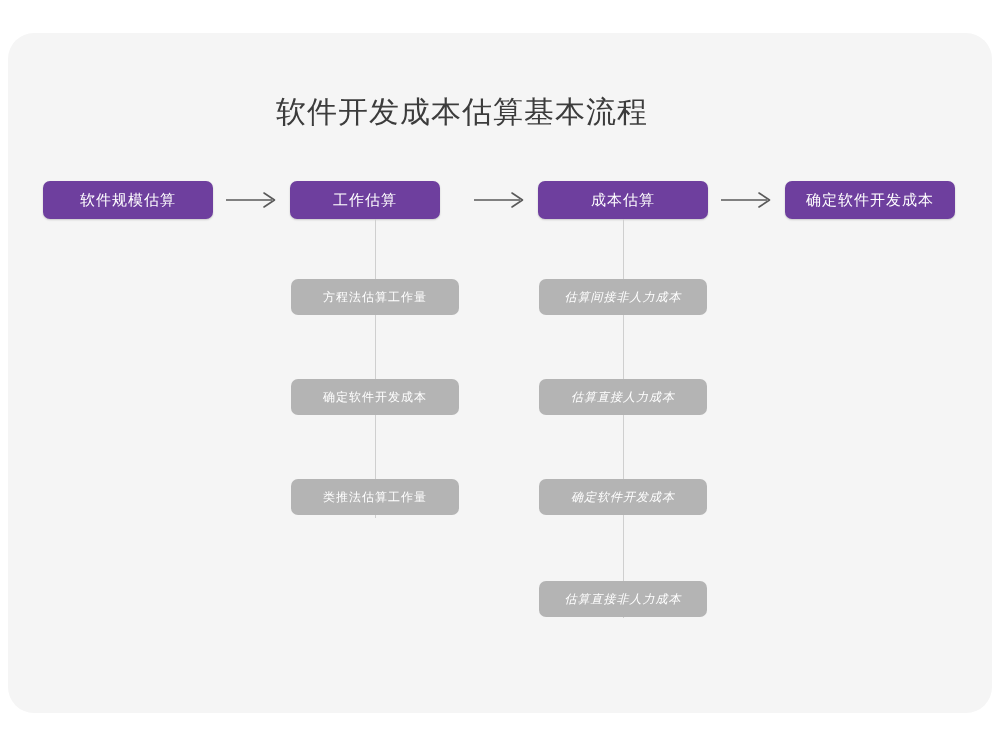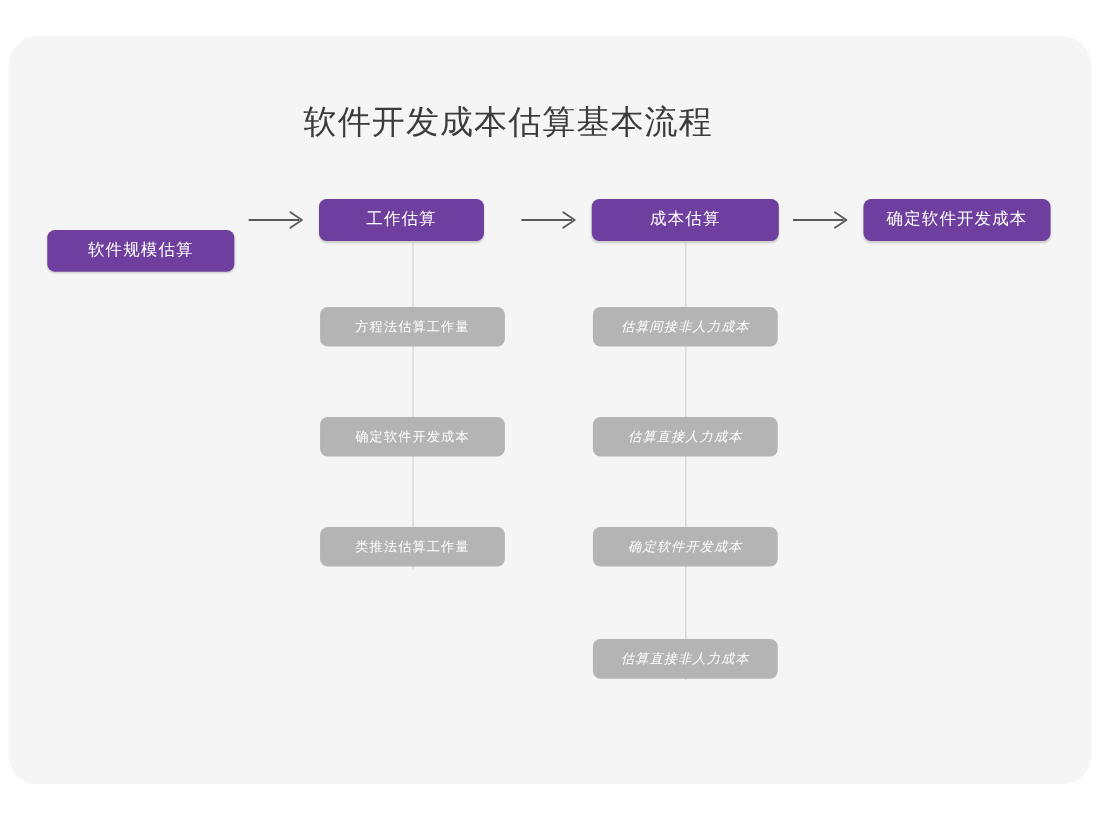--- a/index.html
+++ b/index.html
@@ -53,21 +53,21 @@
     line-height: 38px;
     text-align: center;
     color: #ffffff;
     font-size: 15px;
     letter-spacing: 1px;
     background: #6e3f9e;
     border-radius: 7px;
     box-shadow: 0 1px 2px rgba(0,0,0,0.18);
     white-space: nowrap;
   }
-  #stage-box-0 { left: 43px;  top: 181px; width: 170px; margin-top: 28px; }
+  #stage-box-0 { left: 43px;  top: 181px; width: 170px; }
   #stage-box-1 { left: 290px; top: 181px; width: 150px; }
   #stage-box-2 { left: 538px; top: 181px; width: 170px; }
   #stage-box-3 { left: 785px; top: 181px; width: 170px; }
 
   
   .h-arrow {
     position: absolute;
     top: 188px;
     width: 56px;
     height: 24px;

